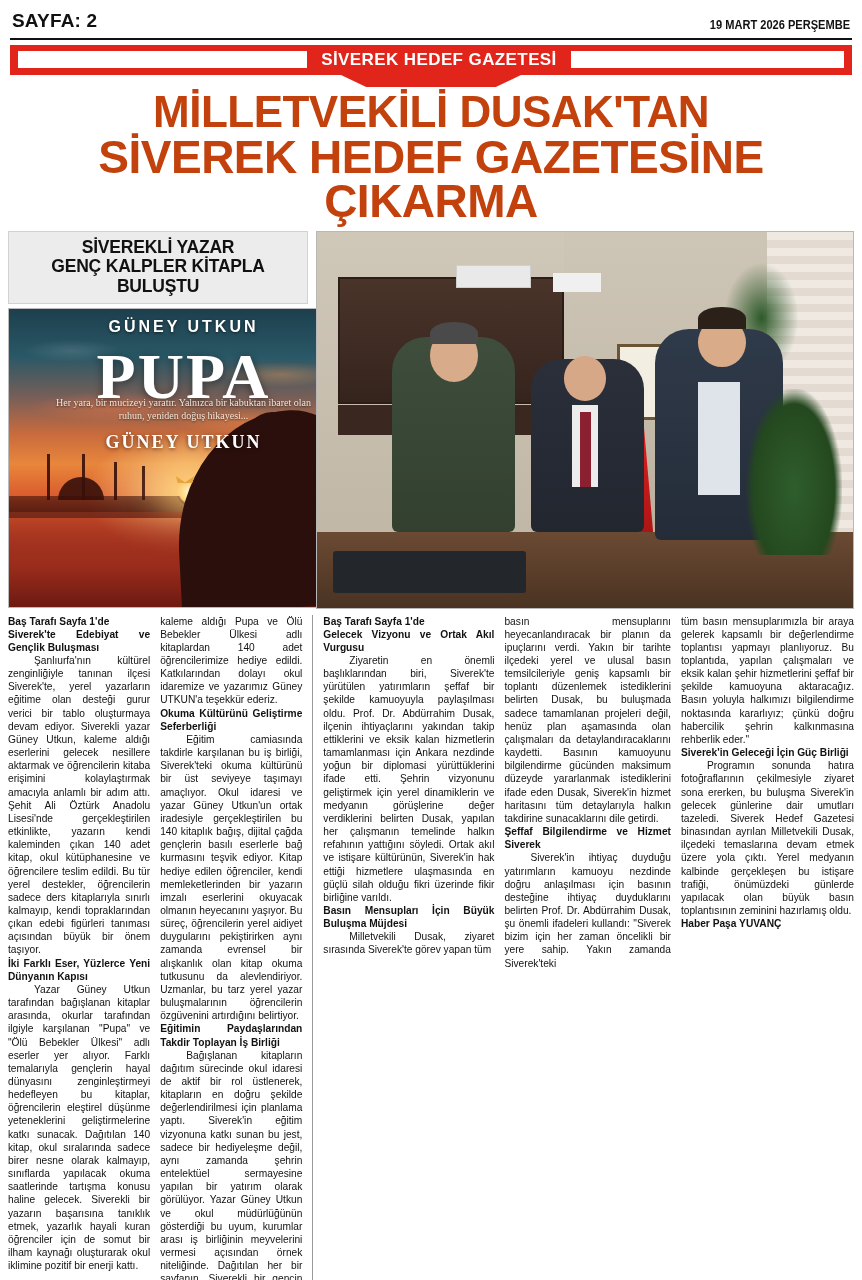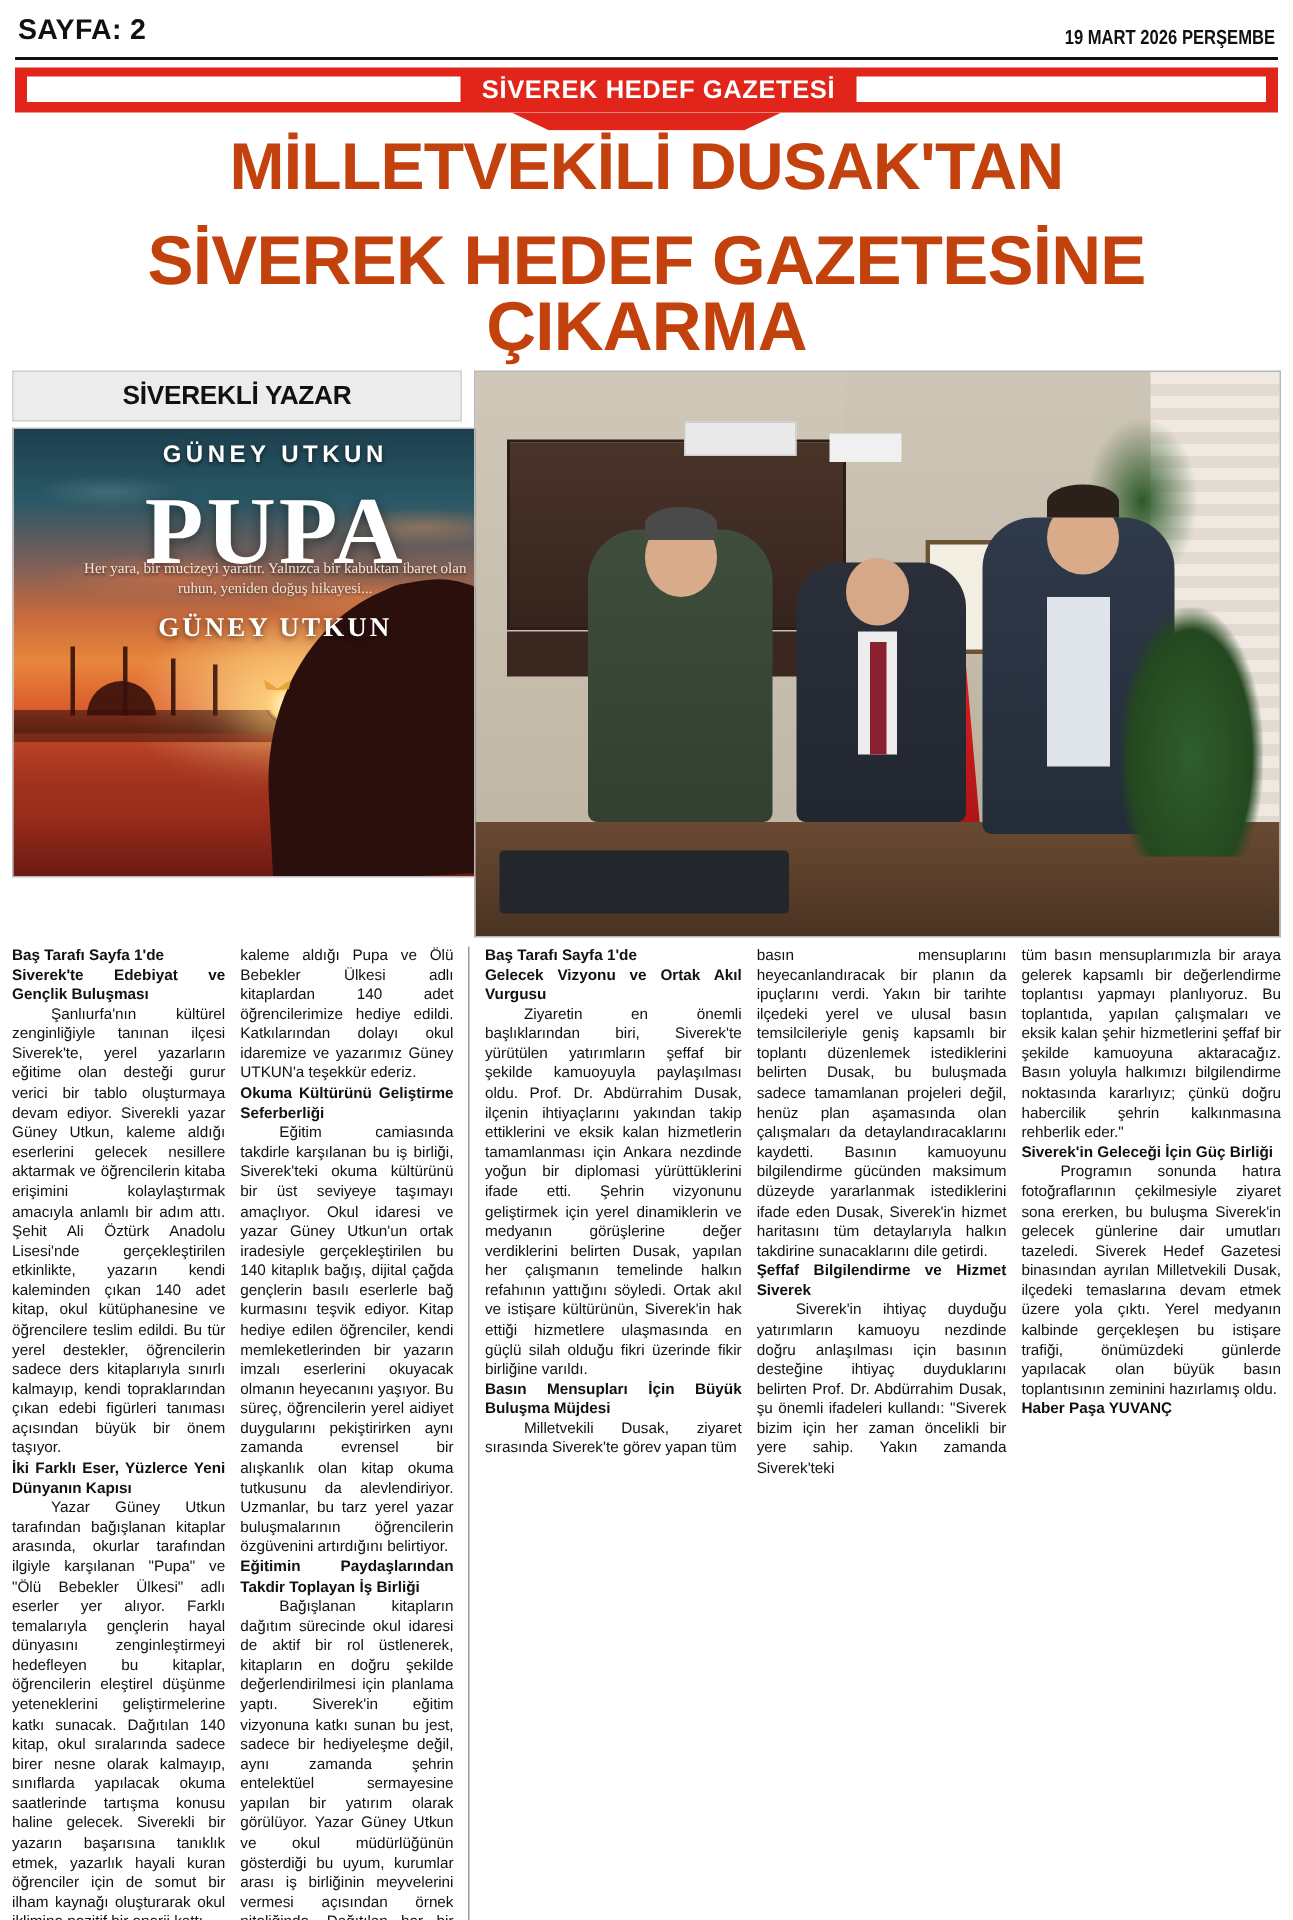--- a/index.html
+++ b/index.html
@@ -46,21 +46,21 @@
     clip-path: polygon(0 0, 100% 0, 86% 100%, 14% 100%);
     z-index:2;
   }
 
   
   .headline-main {
     text-align:center; font-weight:bold; color:#c2410c;
     line-height:.96; margin-top:16px; letter-spacing:-0.5px;
   }
   .headline-main .l1 { font-size:44px; display:block; }
-  .headline-main .l2 { font-size:46px; display:block; margin-top:18px; }
+  .headline-main .l2 { font-size:46px; display:block; margin-top:2px; }
 
   
   .hero-row { display:flex; gap:8px; margin-top:7px; }
   .hero-left { width:300px; }
   .subhead-box {
     background:#ececec; border:1px solid #d2d2d2;
     padding:6px 4px 7px 4px; text-align:center;
   }
   .subhead-box div { font-weight:bold; font-size:17.5px; line-height:1.12; letter-spacing:-.2px;}
 
@@ -233,20 +233,21 @@
   <div class="headline-main">
     <span class="l1">MİLLETVEKİLİ DUSAK'TAN</span>
     <span class="l2">SİVEREK HEDEF GAZETESİNE ÇIKARMA</span>
   </div>
 
   <div class="hero-row">
 
     <div class="hero-left">
       <div class="subhead-box">
         <div>SİVEREKLİ YAZAR</div>
+        <div>GENÇ KALPLER KİTAPLA BULUŞTU</div>
       </div>
 
       <div class="book">
         <div class="clouds"></div>
         <div class="skyline"></div>
         <div class="dome"></div>
         <div class="min1"></div>
         <div class="min2"></div>
         <div class="min3"></div>
         <div class="min4"></div>

